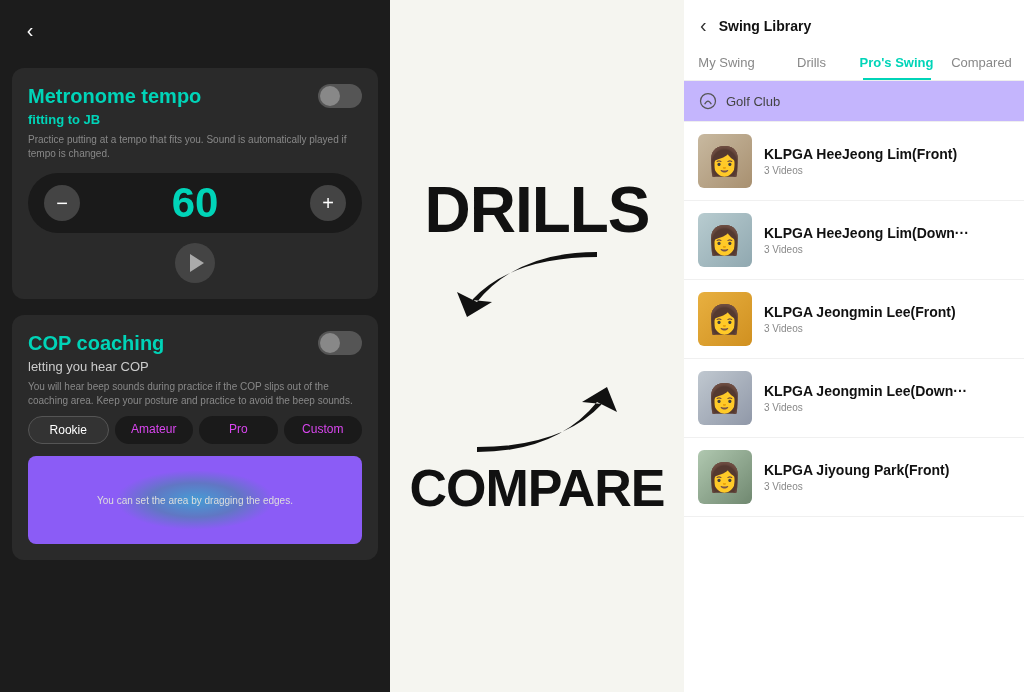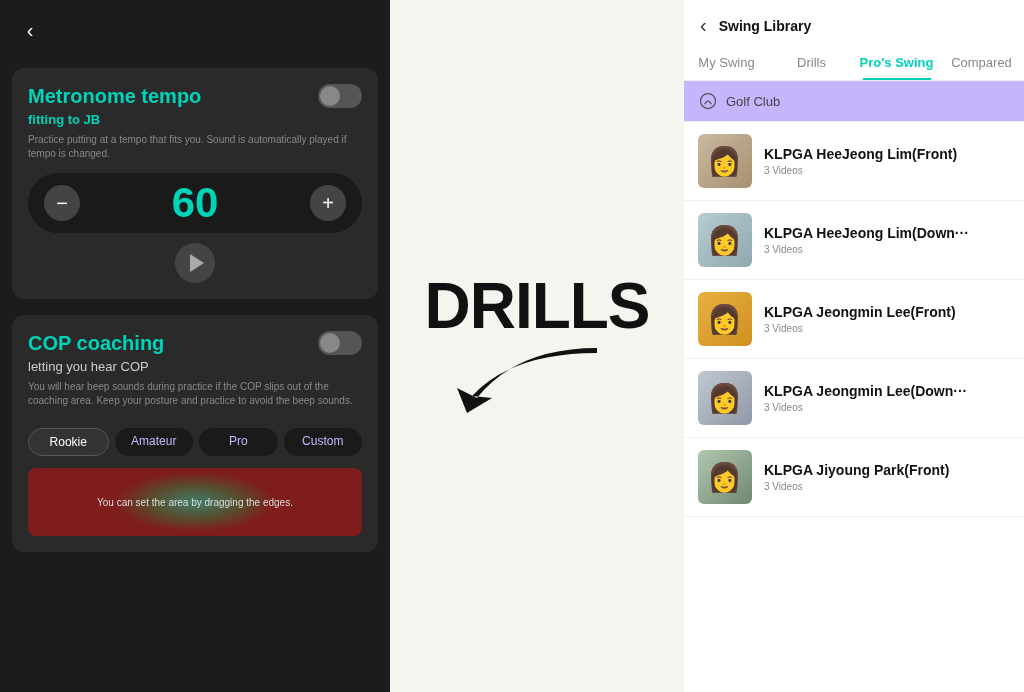--- a/index.html
+++ b/index.html
@@ -161,45 +161,45 @@
       border-left: 14px solid #aaa;
       border-top: 9px solid transparent;
       border-bottom: 9px solid transparent;
       margin-left: 3px;
     }
 
     
     .cop-levels {
       display: flex;
       gap: 6px;
-      margin-top: 20px;
+      margin-top: 8px;
     }
 
     .level-btn {
       flex: 1;
       padding: 6px 4px;
       border-radius: 20px;
       text-align: center;
       font-size: 12px;
       cursor: pointer;
-      color: #c4b5fd;
+      color: #d946ef;
       background: #1a1a1a;
     }
 
     .level-btn.active {
       background: #333;
       color: white;
       border: 1px solid #555;
     }
 
     .cop-visual {
       margin-top: 12px;
-      background: #7f1d1d;
+      background: #8b5cf6;
       border-radius: 8px;
-      height: 68px;
+      height: 88px;
       display: flex;
       align-items: center;
       justify-content: center;
       position: relative;
       overflow: hidden;
     }
 
     .cop-glow {
       width: 160px;
       height: 60px;
@@ -449,20 +449,26 @@
   </div>
 </div>
 
 <div class="middle-panel">
   <div class="drills-section">
     <div class="drill-label">DRILLS</div>
     <svg class="arrow-svg" width="200" height="80" viewBox="0 0 200 80">
       <path d="M 160 10 Q 80 10 40 60 L 20 50 L 30 75 L 55 60 L 35 58 Q 75 15 160 15" fill="#111"></path>
     </svg>
   </div>
+  <div class="compare-section">
+    <svg class="arrow-svg" width="200" height="80" viewBox="0 0 200 80">
+      <path d="M 40 70 Q 120 70 160 20 L 180 30 L 170 5 L 145 20 L 165 22 Q 125 65 40 65" fill="#111"></path>
+    </svg>
+    <div class="compare-label">COMPARE</div>
+  </div>
 </div>
 
 <div class="right-panel">
   <div class="right-header">
     <div class="right-back">‹</div>
     <div class="right-title">Swing Library</div>
   </div>
 
   <div class="right-tabs">
     <div class="tab-item">My Swing</div>

